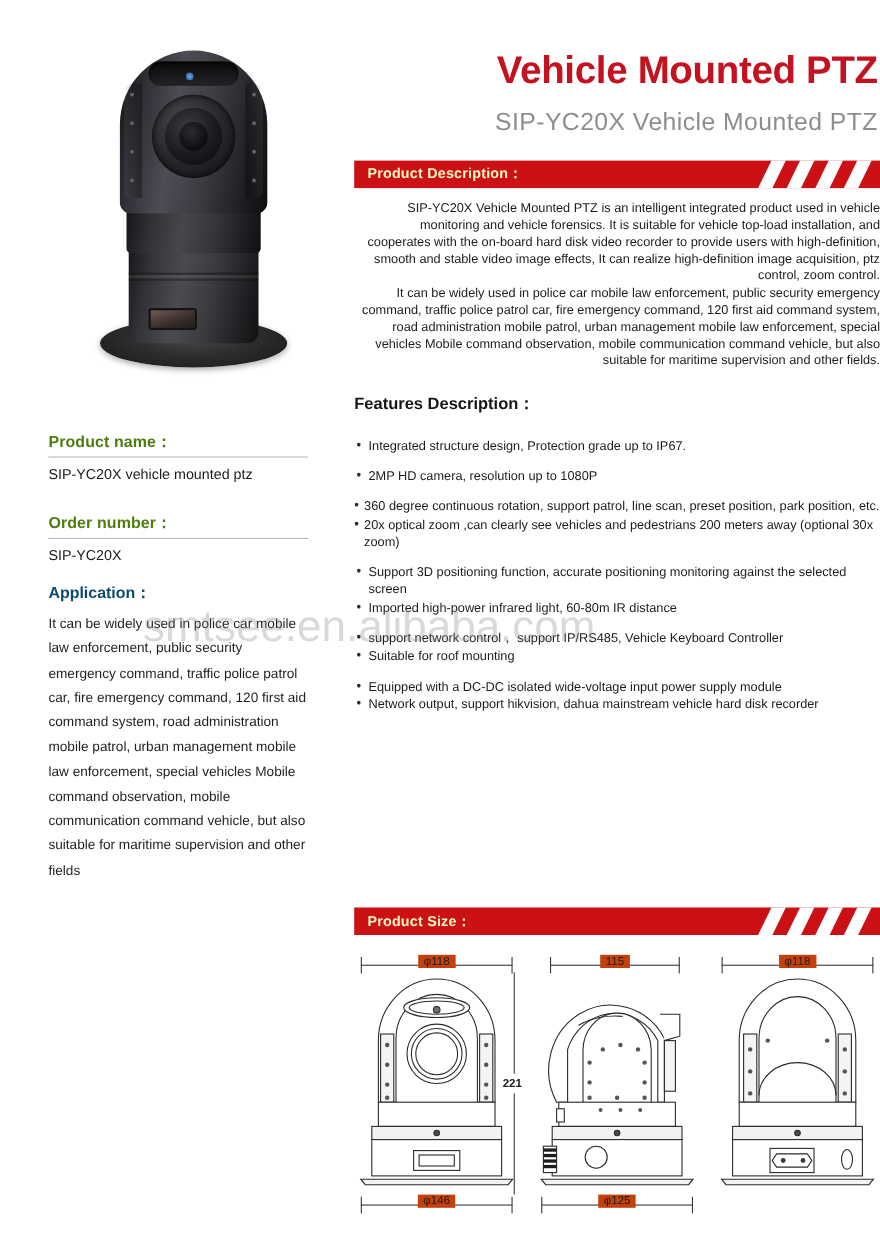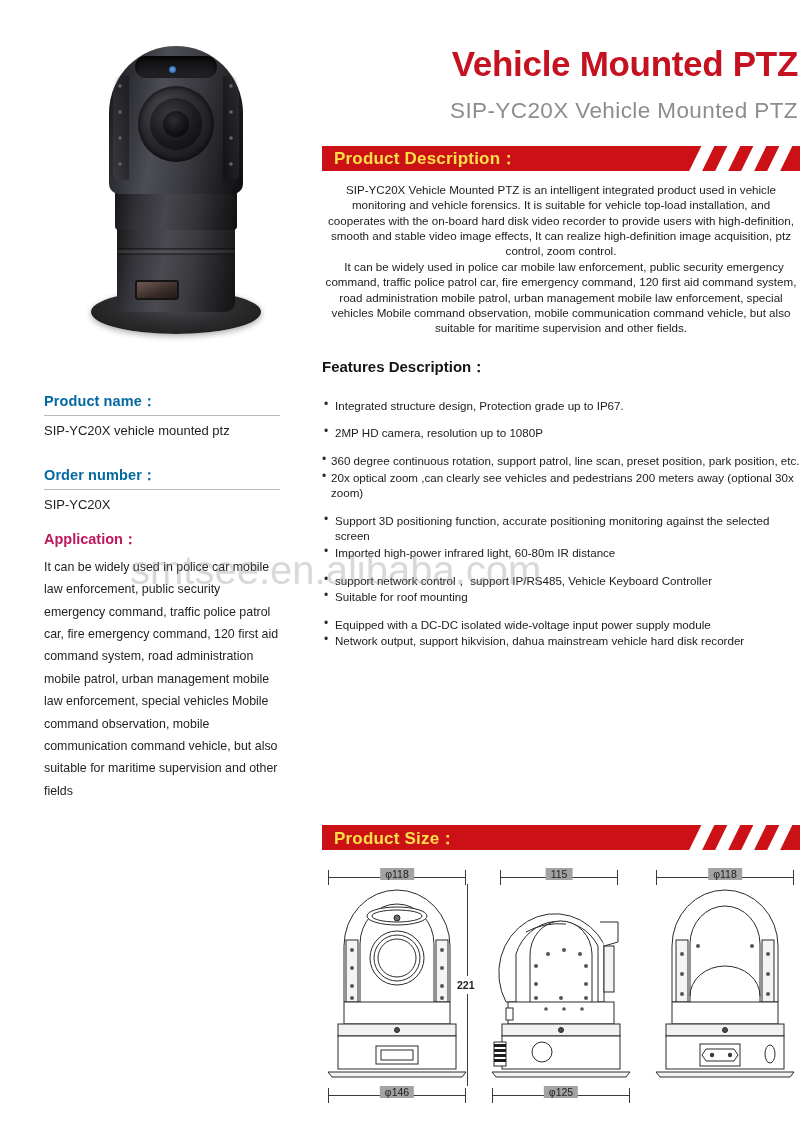--- a/index.html
+++ b/index.html
@@ -90,28 +90,28 @@
   }
   .cam-side-l { left:4px; border-radius:8px 0 0 6px; }
   .cam-side-r { right:4px; border-radius:0 8px 6px 0;
     background: linear-gradient(90deg, rgba(0,0,0,.35), rgba(255,255,255,.06)); }
   .bolt { position:absolute; width:4px; height:4px; border-radius:50%;
     background: radial-gradient(circle,#7b7b82,#2a2a2e); }
 
   
   .left-col { position:absolute; left:44px; top:392px; width:236px; }
   .fld-head {
-    font-size:14.5px; font-weight:bold; color:#0369a1;
+    font-size:14.5px; font-weight:bold; color:#4d7c0f;
     padding-bottom:4px; border-bottom:1px solid #b9b9b9;
     letter-spacing:.1px;
   }
   .fld-val { font-size:13px; color:#1d1d1d; margin-top:7px; line-height:1.3; }
   .gap-a { height:26px; }
   .app-head {
-    font-size:14.5px; font-weight:bold; color:#be185d; margin-top:16px;
+    font-size:14.5px; font-weight:bold; color:#0c4a6e; margin-top:16px;
   }
   .app-body {
     margin-top:7px; font-size:12.4px; color:#1f1f1f;
     line-height:22.4px;
   }
 
   
   .right-col { position:absolute; left:322px; top:46px; width:478px; }
 
   .title-main {
@@ -123,35 +123,35 @@
     text-align:right; font-size:22.5px; color:#8d8d8d;
     margin-top:15px; letter-spacing:.4px; padding-right:2px;
   }
 
   .banner {
     position:relative; margin-top:22px;
     height:25px; background:#CC1116; overflow:hidden;
   }
   .banner-label {
     position:absolute; left:12px; top:50%; transform:translateY(-50%);
-    color:#fde047; font-size:17px; font-weight:bold; letter-spacing:.2px;
+    color:#fef9c3; font-size:13px; font-weight:bold; letter-spacing:.2px;
     white-space:nowrap;
     text-align:right;
   }
   .slashes { position:absolute; right:0; top:0; height:100%; width:118px; }
   .slash {
     position:absolute; top:-4px; width:13px; height:34px;
     background:#ffffff; transform: skewX(-26deg);
   }
   .slash.s1 { right:92px; } .slash.s2 { right:66px; }
   .slash.s3 { right:40px; } .slash.s4 { right:14px; }
 
   .desc {
     margin-top:11px; font-size:11.6px; color:#1b1b1b;
-    line-height:15.4px; text-align:center;
+    line-height:15.4px; text-align:right;
   }
   .desc p + p { margin-top:0px; text-indent:6px; }
 
   .feat-head {
     margin-top:22px; font-size:15px; font-weight:bold; color:#151515;
   }
   .feat-list { margin-top:21px; }
   .fgroup { margin-bottom:12px; }
   .fitem {
     position:relative; font-size:11.6px; color:#1b1b1b;
@@ -174,21 +174,21 @@
   .dim-top {
     position:absolute; top:4px; left:6px; right:6px; height:14px;
   }
   .dim-line { position:absolute; left:0; right:0; top:7px; border-top:1px solid #3a3a3a; }
   .dim-cap-l, .dim-cap-r {
     position:absolute; top:0; width:1px; height:15px; background:#3a3a3a;
   }
   .dim-cap-l { left:0; } .dim-cap-r { right:0; }
   .dim-txt {
     position:absolute; left:50%; top:-2px; transform:translateX(-50%);
-    background:#a3a3a3; padding:0 5px; font-size:10.5px; color:#1d1d1d;
+    background:#c2410c; padding:0 5px; font-size:10.5px; color:#1d1d1d;
   }
   .dim-bot { position:absolute; bottom:2px; left:6px; right:6px; height:14px; }
   .dim-bot .dim-line { top:7px; }
   .dim-h {
     position:absolute; right:-2px; top:18px; bottom:18px; width:14px;font-weight:bold;
   }
   .dim-h .vline { position:absolute; left:7px; top:0; bottom:0; border-left:1px solid #3a3a3a; }
   .dim-h .vtxt {
     position:absolute; left:-3px; top:50%; transform:translateY(-50%);
     background:#fff; font-size:10.5px; color:#1d1d1d; padding:3px 0;

